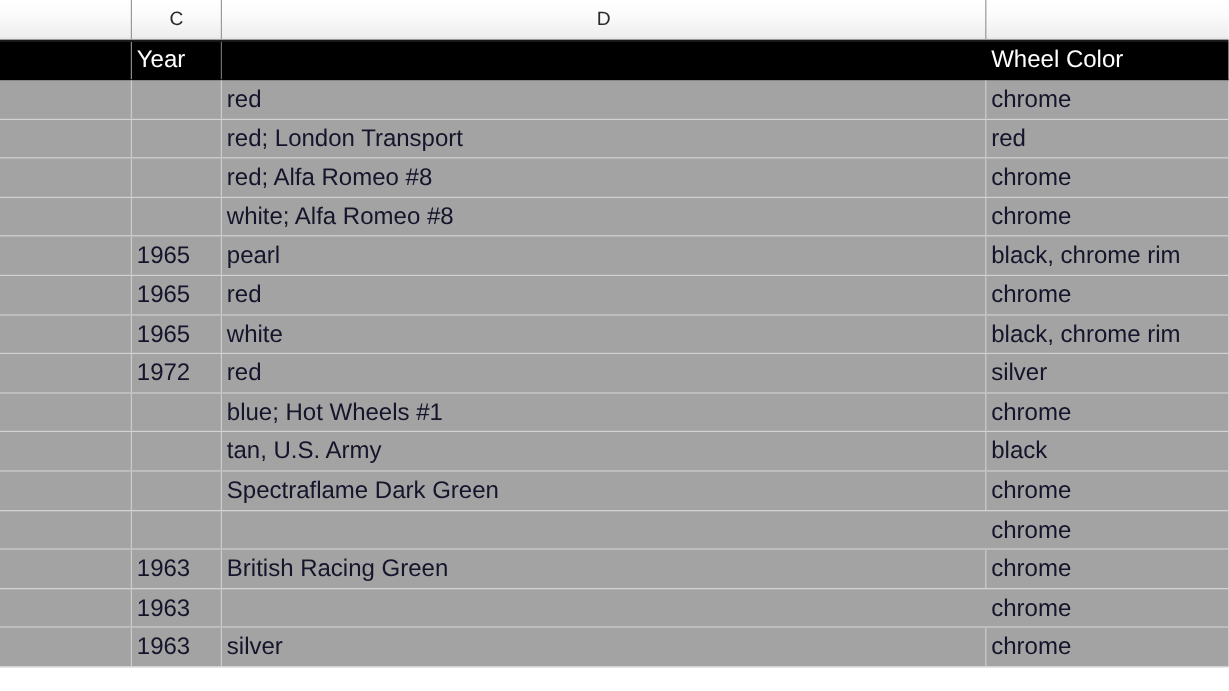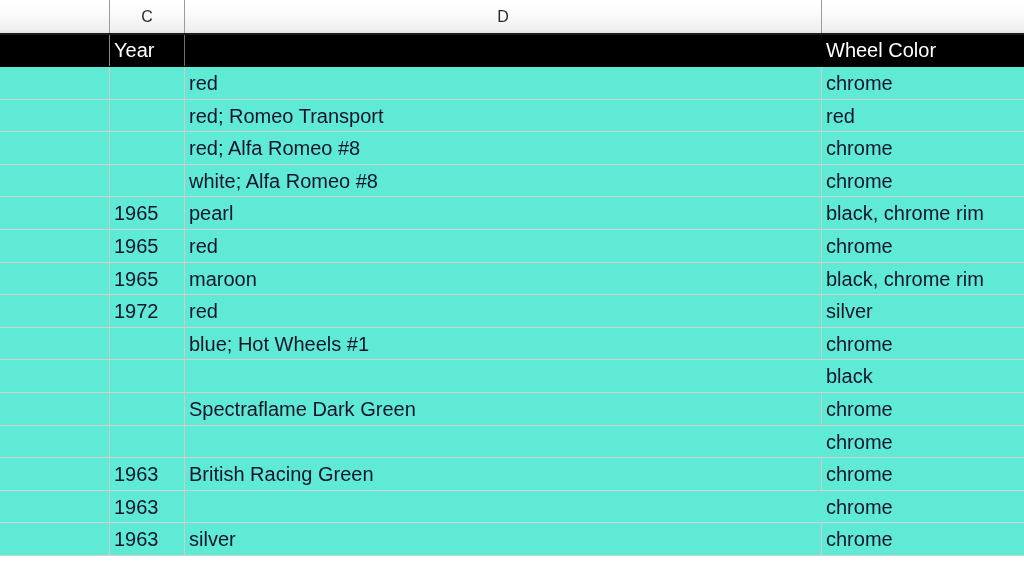--- a/index.html
+++ b/index.html
@@ -49,21 +49,21 @@
     top: 35px; left: 0;
     width: 1024px;
     height: 459px;
   }
 
   .row {
     position: relative;
     height: 32.6px;
     width: 1024px;
     border-bottom: 1px solid #d2d2d2;
-    background: #5eead4;
+    background: #a3a3a3;
   }
   .row.header-row {
     background: #000000;
     border-bottom: 1px solid #000000;
     height: 32px;
   }
 
   .cell {
     position: absolute;
     top: 0;
@@ -114,21 +114,21 @@
 
     <div class="row">
       <div class="cell c-b"></div>
       <div class="cell c-c"></div>
       <div class="cell c-d">red</div>
       <div class="cell c-e">chrome</div>
     </div>
     <div class="row">
       <div class="cell c-b"></div>
       <div class="cell c-c"></div>
-      <div class="cell c-d">red; Romeo Transport</div>
+      <div class="cell c-d">red; London Transport</div>
       <div class="cell c-e">red</div>
     </div>
     <div class="row">
       <div class="cell c-b"></div>
       <div class="cell c-c"></div>
       <div class="cell c-d">red; Alfa Romeo #8</div>
       <div class="cell c-e">chrome</div>
     </div>
     <div class="row">
       <div class="cell c-b"></div>
@@ -144,38 +144,39 @@
     </div>
     <div class="row">
       <div class="cell c-b"></div>
       <div class="cell c-c">1965</div>
       <div class="cell c-d">red</div>
       <div class="cell c-e">chrome</div>
     </div>
     <div class="row">
       <div class="cell c-b"></div>
       <div class="cell c-c">1965</div>
-      <div class="cell c-d">maroon</div>
+      <div class="cell c-d">white</div>
       <div class="cell c-e">black, chrome rim</div>
     </div>
     <div class="row">
       <div class="cell c-b"></div>
       <div class="cell c-c">1972</div>
       <div class="cell c-d">red</div>
       <div class="cell c-e">silver</div>
     </div>
     <div class="row">
       <div class="cell c-b"></div>
       <div class="cell c-c"></div>
       <div class="cell c-d">blue; Hot Wheels #1</div>
       <div class="cell c-e">chrome</div>
     </div>
     <div class="row">
       <div class="cell c-b"></div>
       <div class="cell c-c"></div>
+      <div class="cell c-d">tan, U.S. Army</div>
       <div class="cell c-e">black</div>
     </div>
     <div class="row">
       <div class="cell c-b"></div>
       <div class="cell c-c"></div>
       <div class="cell c-d">Spectraflame Dark Green</div>
       <div class="cell c-e">chrome</div>
     </div>
     <div class="row">
       <div class="cell c-b"></div>

